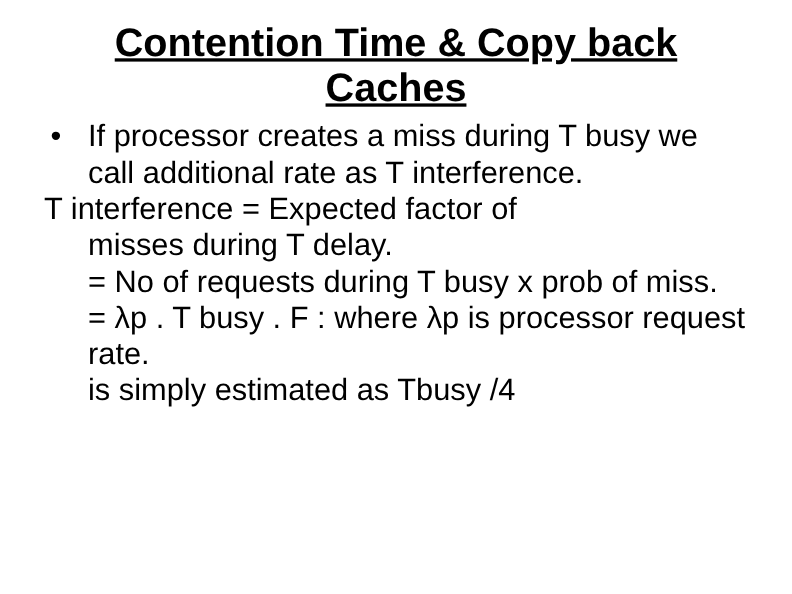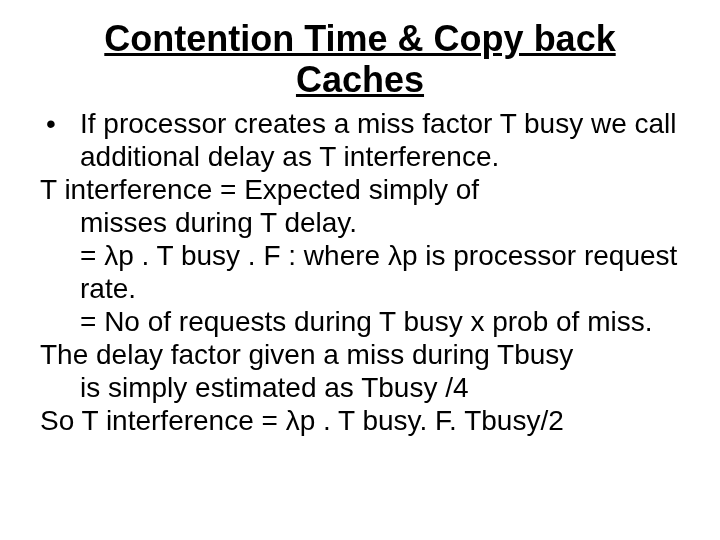--- a/index.html
+++ b/index.html
@@ -52,25 +52,23 @@
 <body>
 
 <div class="slide">
 
   <h1 class="title">Contention Time &amp; Copy back Caches</h1>
 
   <div class="body">
 
     <div class="bullet-row">
       <div class="bullet-marker">•</div>
-      <div class="bullet-text">If processor creates a miss factor T busy we call additional delay as T interference.</div>
+      <div class="bullet-text">If processor creates a miss during T busy we call additional rate as T interference.</div>
     </div>
 
-    <p class="para">T interference = Expected simply of</p>
+    <p class="para">T interference = Expected factor of</p>
     <p class="para cont">misses during T delay.</p>
+    <p class="para cont">= No of requests during T busy x prob of miss.</p>
     <p class="para cont">= λp . T busy . F :  where λp is processor request rate.</p>
-    <p class="para cont">= No of requests during T busy x prob of miss.</p>
-    <p class="para">The  delay factor given a miss during Tbusy</p>
     <p class="para cont">is simply estimated as Tbusy /4</p>
-    <p class="para">So T interference = λp . T busy. F. Tbusy/2</p>
 
   </div>
 </div>
 
 </body></html>

